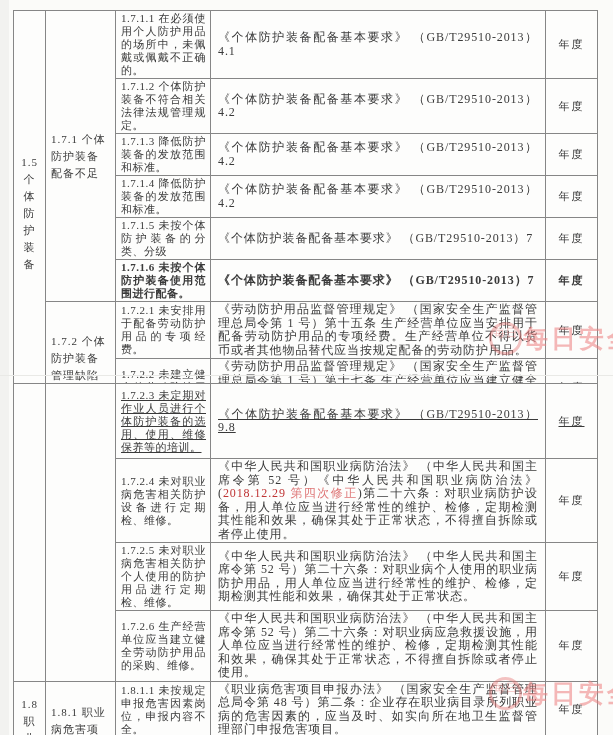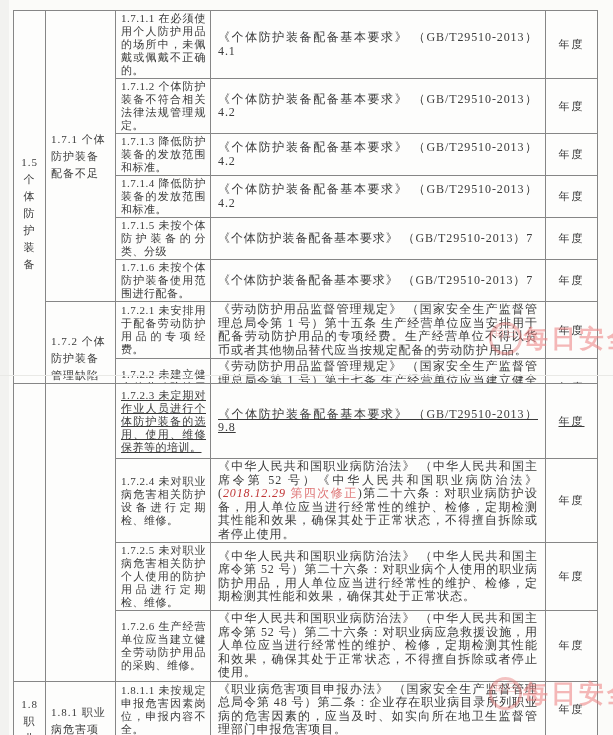--- a/index.html
+++ b/index.html
@@ -67,21 +67,21 @@
         <tr style="height: 42px;">
           <td class="c-item">1.7.1.4 降低防护装备的发放范围和标准。</td>
           <td class="c-ref"><span>《个体防护装备配备基本要求》 （GB/T29510-2013）4.2</span></td>
           <td class="c-freq">年度</td>
         </tr>
         <tr style="height: 41px;">
           <td class="c-item">1.7.1.5 未按个体防护装备的分类、分级</td>
           <td class="c-ref"><span>《个体防护装备配备基本要求》 （GB/T29510-2013）7</span></td>
           <td class="c-freq">年度</td>
         </tr>
-        <tr style="height: 42px;">
+        <tr style="height: 42px; font-weight: bold;">
           <td class="c-item">1.7.1.6 未按个体防护装备使用范围进行配备。</td>
           <td class="c-ref"><span>《个体防护装备配备基本要求》 （GB/T29510-2013）7</span></td>
           <td class="c-freq">年度</td>
         </tr>
         <tr style="height: 54px;">
           <td rowspan="2" class="c-cat">1.7.2 个体防护装备管理缺陷</td>
           <td class="c-item">1.7.2.1 未安排用于配备劳动防护用品的专项经费。</td>
           <td class="c-ref"><span>《劳动防护用品监督管理规定》 （国家安全生产监督管理总局令第 1 号）第十五条 生产经营单位应当安排用于配备劳动防护用品的专项经费。生产经营单位不得以货币或者其他物品替代应当按规定配备的劳动防护用品。</span></td>
           <td class="c-freq">年度</td>
         </tr>
@@ -106,21 +106,21 @@
       <tbody>
         <tr style="height: 75px; text-decoration: underline;">
           <td rowspan="4" class="c-group"></td>
           <td rowspan="4" class="c-cat"></td>
           <td class="c-item">1.7.2.3 未定期对作业人员进行个体防护装备的选用、使用、维修保养等的培训。</td>
           <td class="c-ref"><span>《个体防护装备配备基本要求》 （GB/T29510-2013）9.8</span></td>
           <td class="c-freq">年度</td>
         </tr>
         <tr style="height: 53px;">
           <td class="c-item">1.7.2.4 未对职业病危害相关防护设备进行定期检、维修。</td>
-          <td class="c-ref"><span>《中华人民共和国职业病防治法》 （中华人民共和国主席令第 52 号）《中华人民共和国职业病防治法》(</span><span style="color: rgb(191, 52, 52); font-style: italic;">2018.12.29 </span><span style="color: rgb(222, 118, 118);">第四次修正</span><span>)第二十六条：对职业病防护设备，用人单位应当进行经常性的维护、检修，定期检测其性能和效果，确保其处于正常状态，不得擅自拆除或者停止使用。</span></td>
+          <td class="c-ref"><span>《中华人民共和国职业病防治法》 （中华人民共和国主席令第 52 号）《中华人民共和国职业病防治法》(</span><span style="color: rgb(191, 52, 52);">2018.12.29 </span><span style="color: rgb(222, 118, 118);">第四次修正</span><span>)第二十六条：对职业病防护设备，用人单位应当进行经常性的维护、检修，定期检测其性能和效果，确保其处于正常状态，不得擅自拆除或者停止使用。</span></td>
           <td class="c-freq">年度</td>
         </tr>
         <tr style="height: 63px;">
           <td class="c-item">1.7.2.5 未对职业病危害相关防护个人使用的防护用品进行定期检、维修。</td>
           <td class="c-ref"><span>《中华人民共和国职业病防治法》 （中华人民共和国主席令第 52 号）第二十六条：对职业病个人使用的职业病防护用品，用人单位应当进行经常性的维护、检修，定期检测其性能和效果，确保其处于正常状态。</span></td>
           <td class="c-freq">年度</td>
         </tr>
         <tr style="height: 52px;">
           <td class="c-item">1.7.2.6 生产经营单位应当建立健全劳动防护用品的采购、维修。</td>
           <td class="c-ref"><span>《中华人民共和国职业病防治法》 （中华人民共和国主席令第 52 号）第二十六条：对职业病应急救援设施，用人单位应当进行经常性的维护、检修，定期检测其性能和效果，确保其处于正常状态，不得擅自拆除或者停止使用。</span></td>

